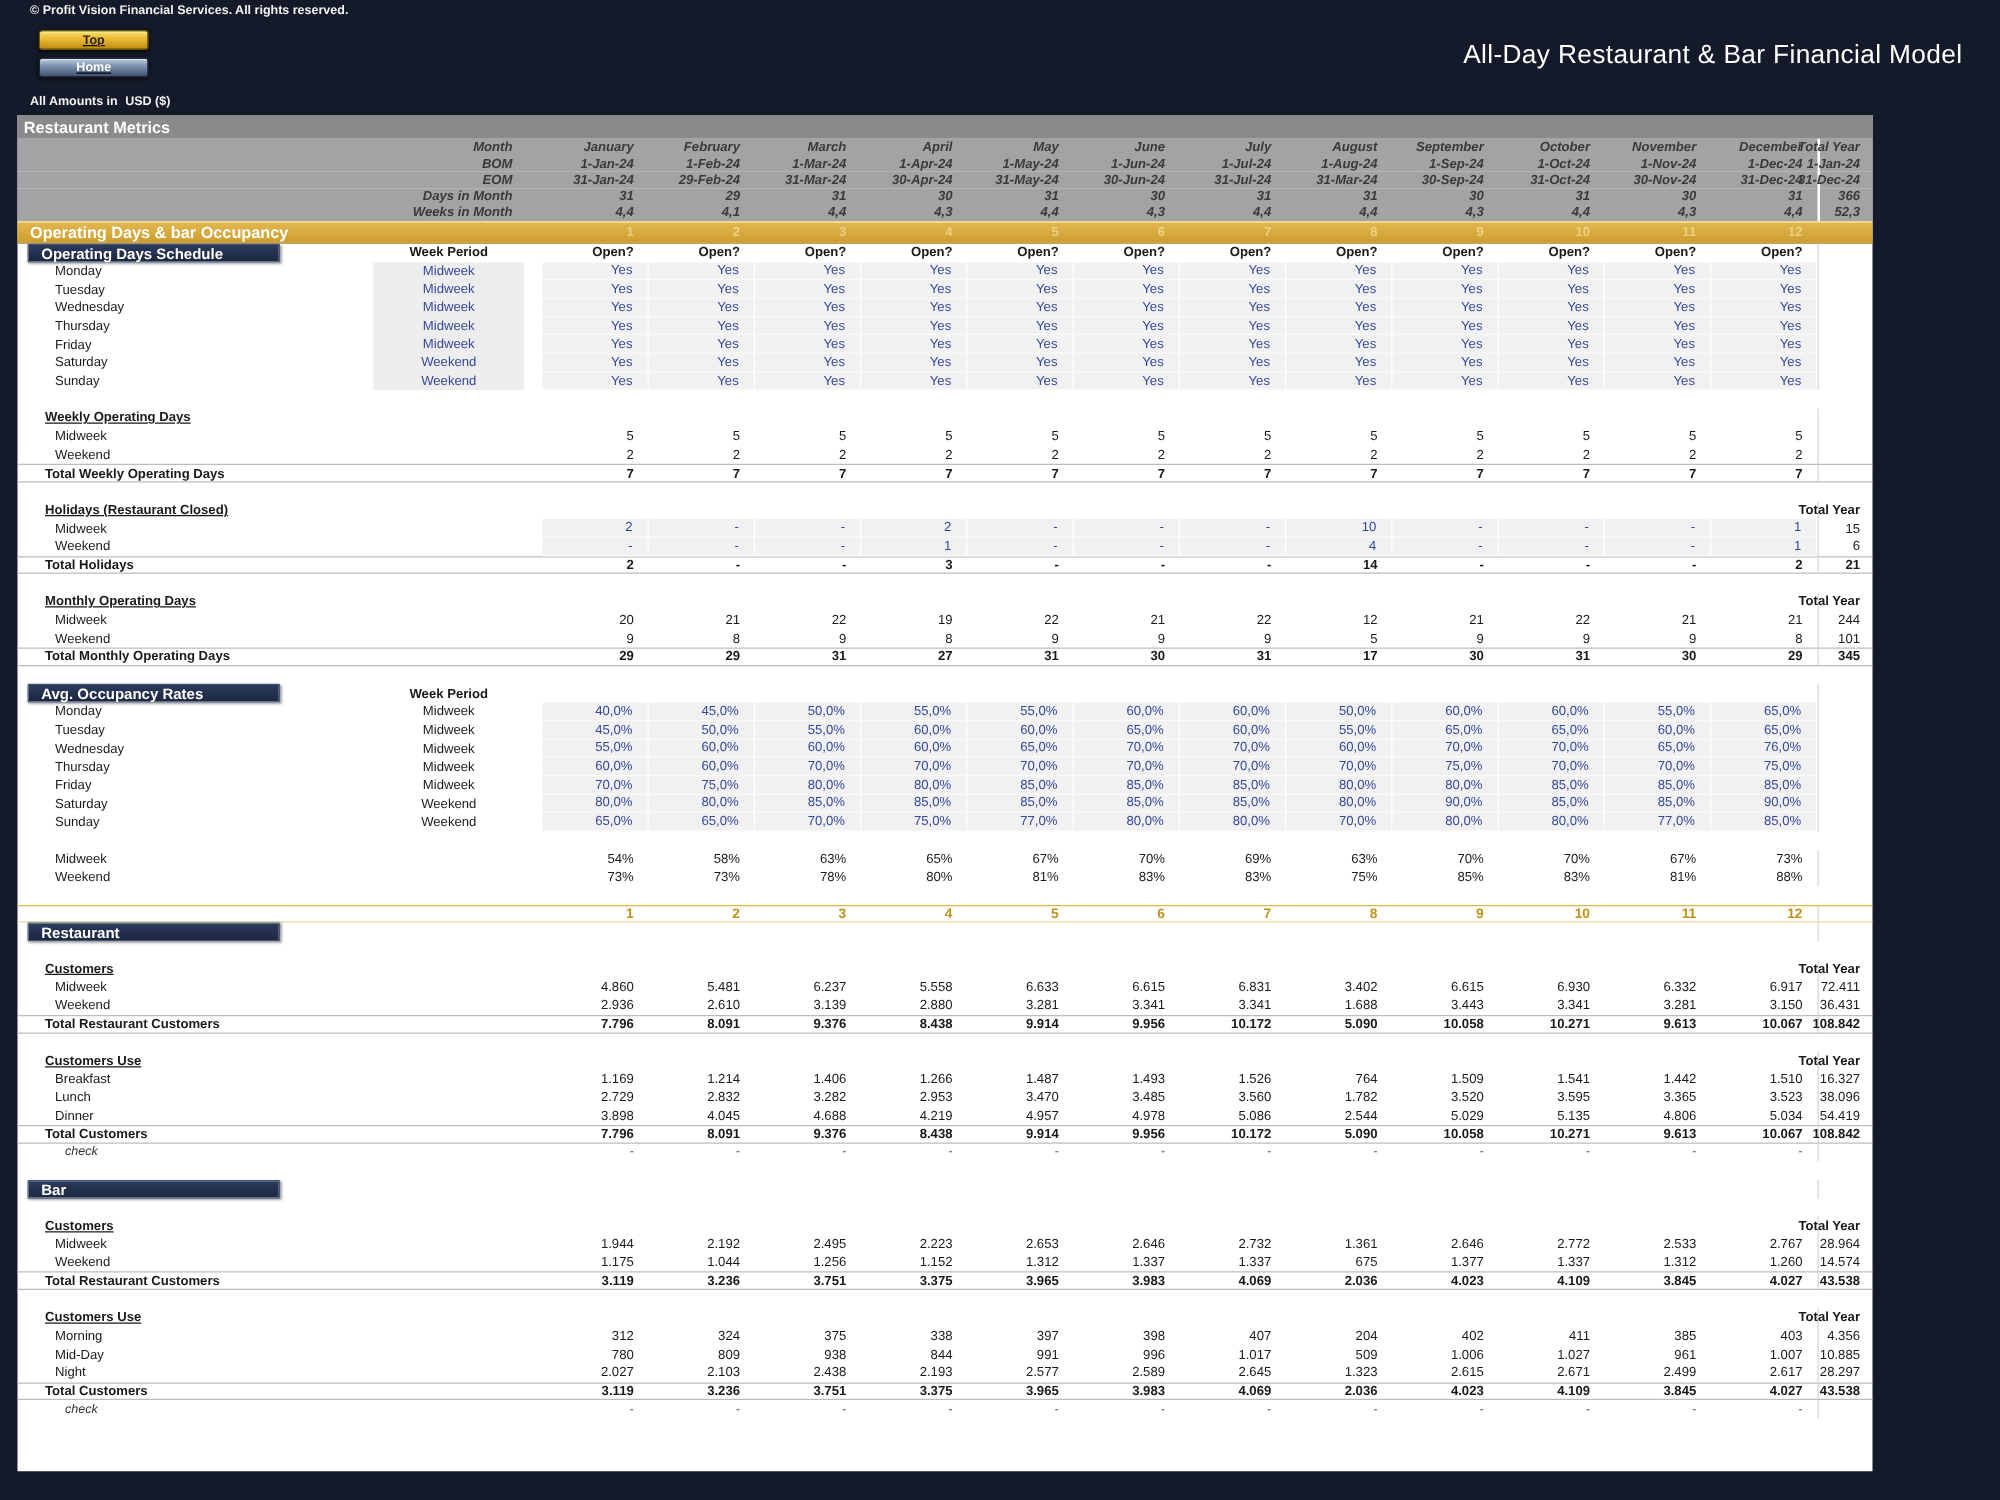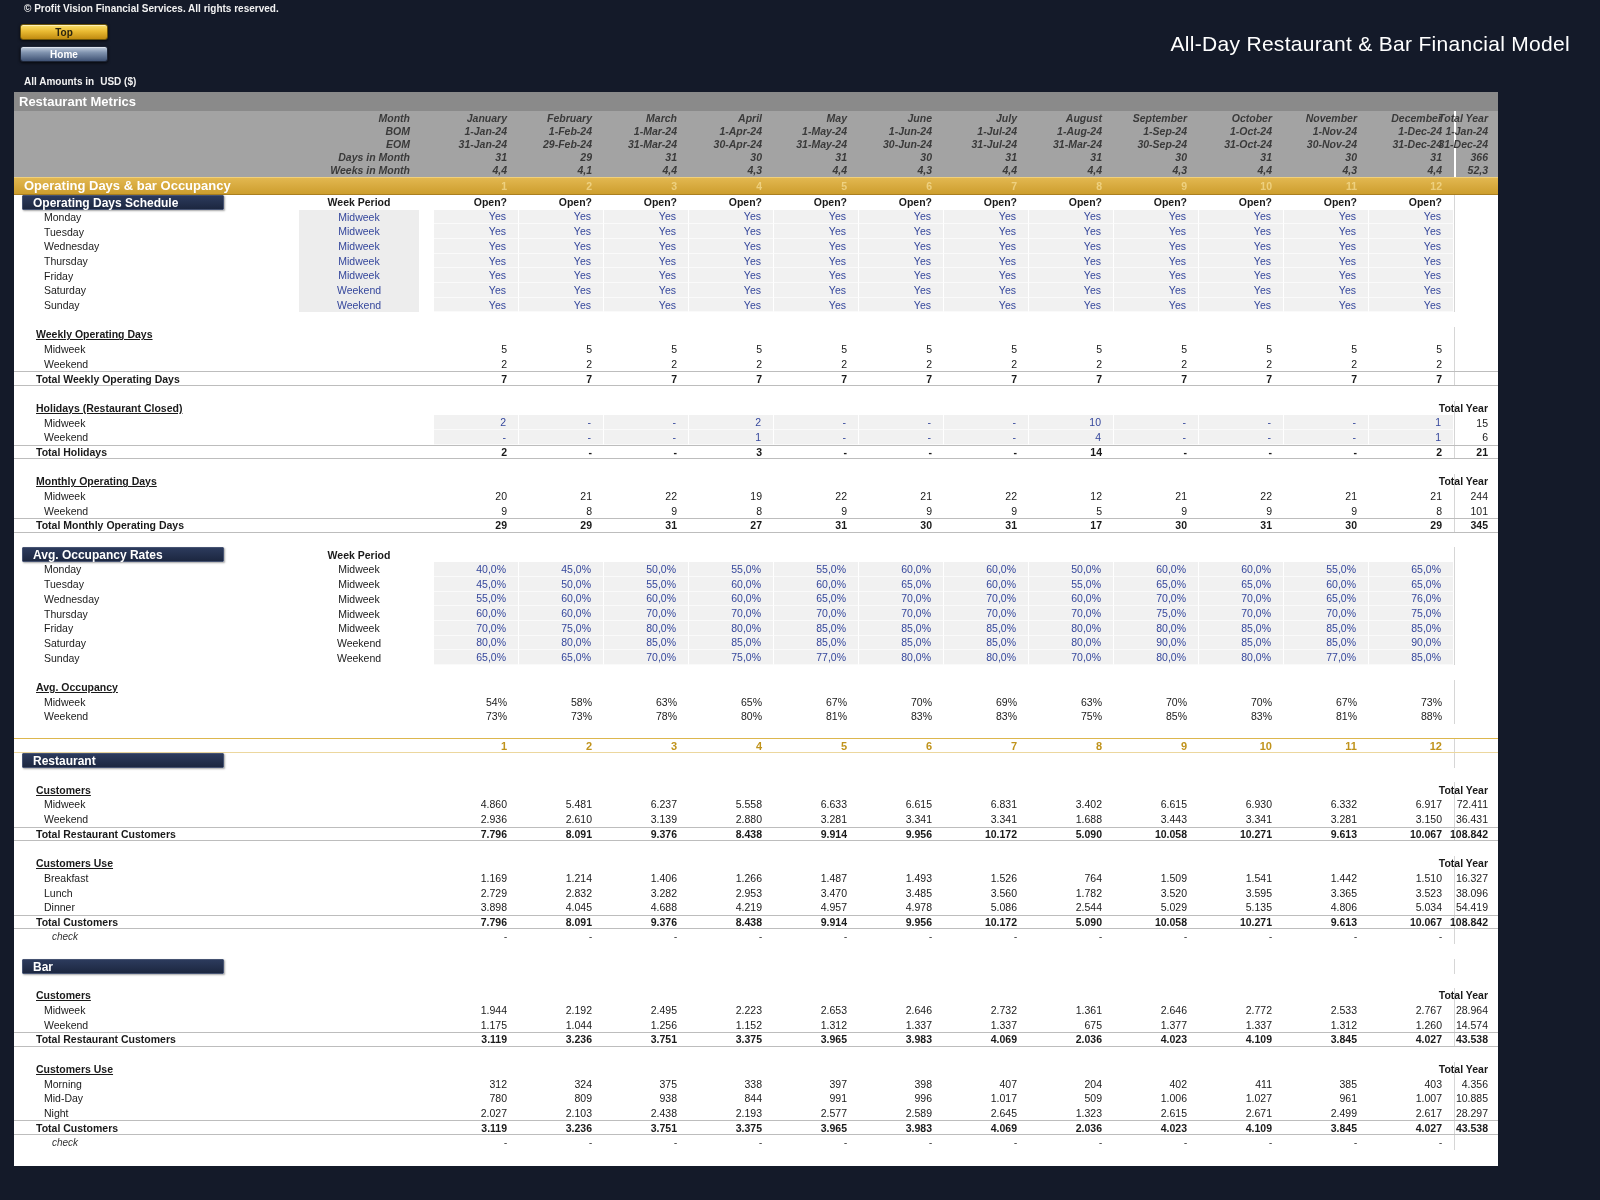--- a/index.html
+++ b/index.html
@@ -2,36 +2,36 @@
 <html><head>
 <meta charset="utf-8">
 <style>
   * { margin:0; padding:0; box-sizing:border-box; }
   html,body { width:1600px; height:1200px; overflow:hidden; }
   body { background:#141a29; font-family:"Liberation Sans", sans-serif; }
 
   
   .topbar { position:relative; height:92px; width:1600px;padding-left:10px; }
   .copyright { position:absolute; top:3px; left:24px; color:#f2f2f2; font-size:10px; font-weight:bold; }
-  .nav-buttons { position:absolute; top:24px; left:20px; width:92px; }
+  .nav-buttons { position:absolute; top:24px; left:31px; width:92px;text-decoration:underline; }
   .nav-btn { display:block; width:88px; height:16px; font-size:10px; font-weight:bold;
              border-radius:3px; margin-bottom:6px; cursor:pointer; font-family:"Liberation Sans",sans-serif; }
   .btn-top { background:linear-gradient(180deg,#fae06b 0%,#e9ba32 45%,#c08b10 100%);
              color:#2a2410; border:1px solid #6b5408;
              box-shadow:0 1px 3px rgba(0,0,0,.7), inset 0 1px 0 rgba(255,255,255,.55); }
   .btn-home { background:linear-gradient(180deg,#c3cfdf 0%,#7f92ae 40%,#3f5274 100%);
               color:#ffffff; border:1px solid #1d2536;
               box-shadow:0 1px 3px rgba(0,0,0,.7), inset 0 1px 0 rgba(255,255,255,.45); }
   .main-title { position:absolute; top:32px; left:0; width:1570px; text-align:right;
                 color:#ffffff; font-size:21px; letter-spacing:.3px; }
   .amounts { position:absolute; bottom:5px; left:24px; color:#f2f2f2; font-size:10px; font-weight:bold; }
   .amounts span { margin-right:6px; }
 
   
-  .sheet { margin-left:14px; width:1484px; background:#ffffff; padding-bottom:16px; }
+  .sheet { margin-left:14px; width:1484px; background:#ffffff; padding-bottom:42px; }
   .metrics-bar { height:19px; line-height:19px; background:#8a8a8a; color:#ffffff;
                  font-size:13px; font-weight:bold; padding-left:5px; }
 
   .row { display:grid; grid-template-columns:270px 150px repeat(12,85px) minmax(0,1fr);
          height:14.7px; align-items:center; font-size:10.5px; color:#1a1a1a; }
   .row.spacer { height:14.7px; }
   .span-all { grid-column:1/-1; height:100%; }
 
   
   .row.mhead { background:#a3a3a3; height:13.2px; font-style:italic; font-weight:bold; color:#3a3a3a; }
@@ -679,36 +679,20 @@
         <div class="shade navy">70,0%</div>
         <div class="shade navy">80,0%</div>
         <div class="shade navy">80,0%</div>
         <div class="shade navy">77,0%</div>
         <div class="shade navy">85,0%</div>
         <div class="ty "></div>
       </div>
       <div class="row spacer">
         <div class="span-all"></div>
       </div>
-      <div class="row sublabel">
-        <div class="sub">Avg. Occupancy</div>
-        <div class="mc"></div>
-        <div class="mc"></div>
-        <div class="mc"></div>
-        <div class="mc"></div>
-        <div class="mc"></div>
-        <div class="mc"></div>
-        <div class="mc"></div>
-        <div class="mc"></div>
-        <div class="mc"></div>
-        <div class="mc"></div>
-        <div class="mc"></div>
-        <div class="mc"></div>
-        <div class="ty tylab"></div>
-      </div>
       <div class="row data">
         <div class="lab">Midweek</div>
         <div></div>
         <div class="mc">54%</div>
         <div class="mc">58%</div>
         <div class="mc">63%</div>
         <div class="mc">65%</div>
         <div class="mc">67%</div>
         <div class="mc">70%</div>
         <div class="mc">69%</div>

